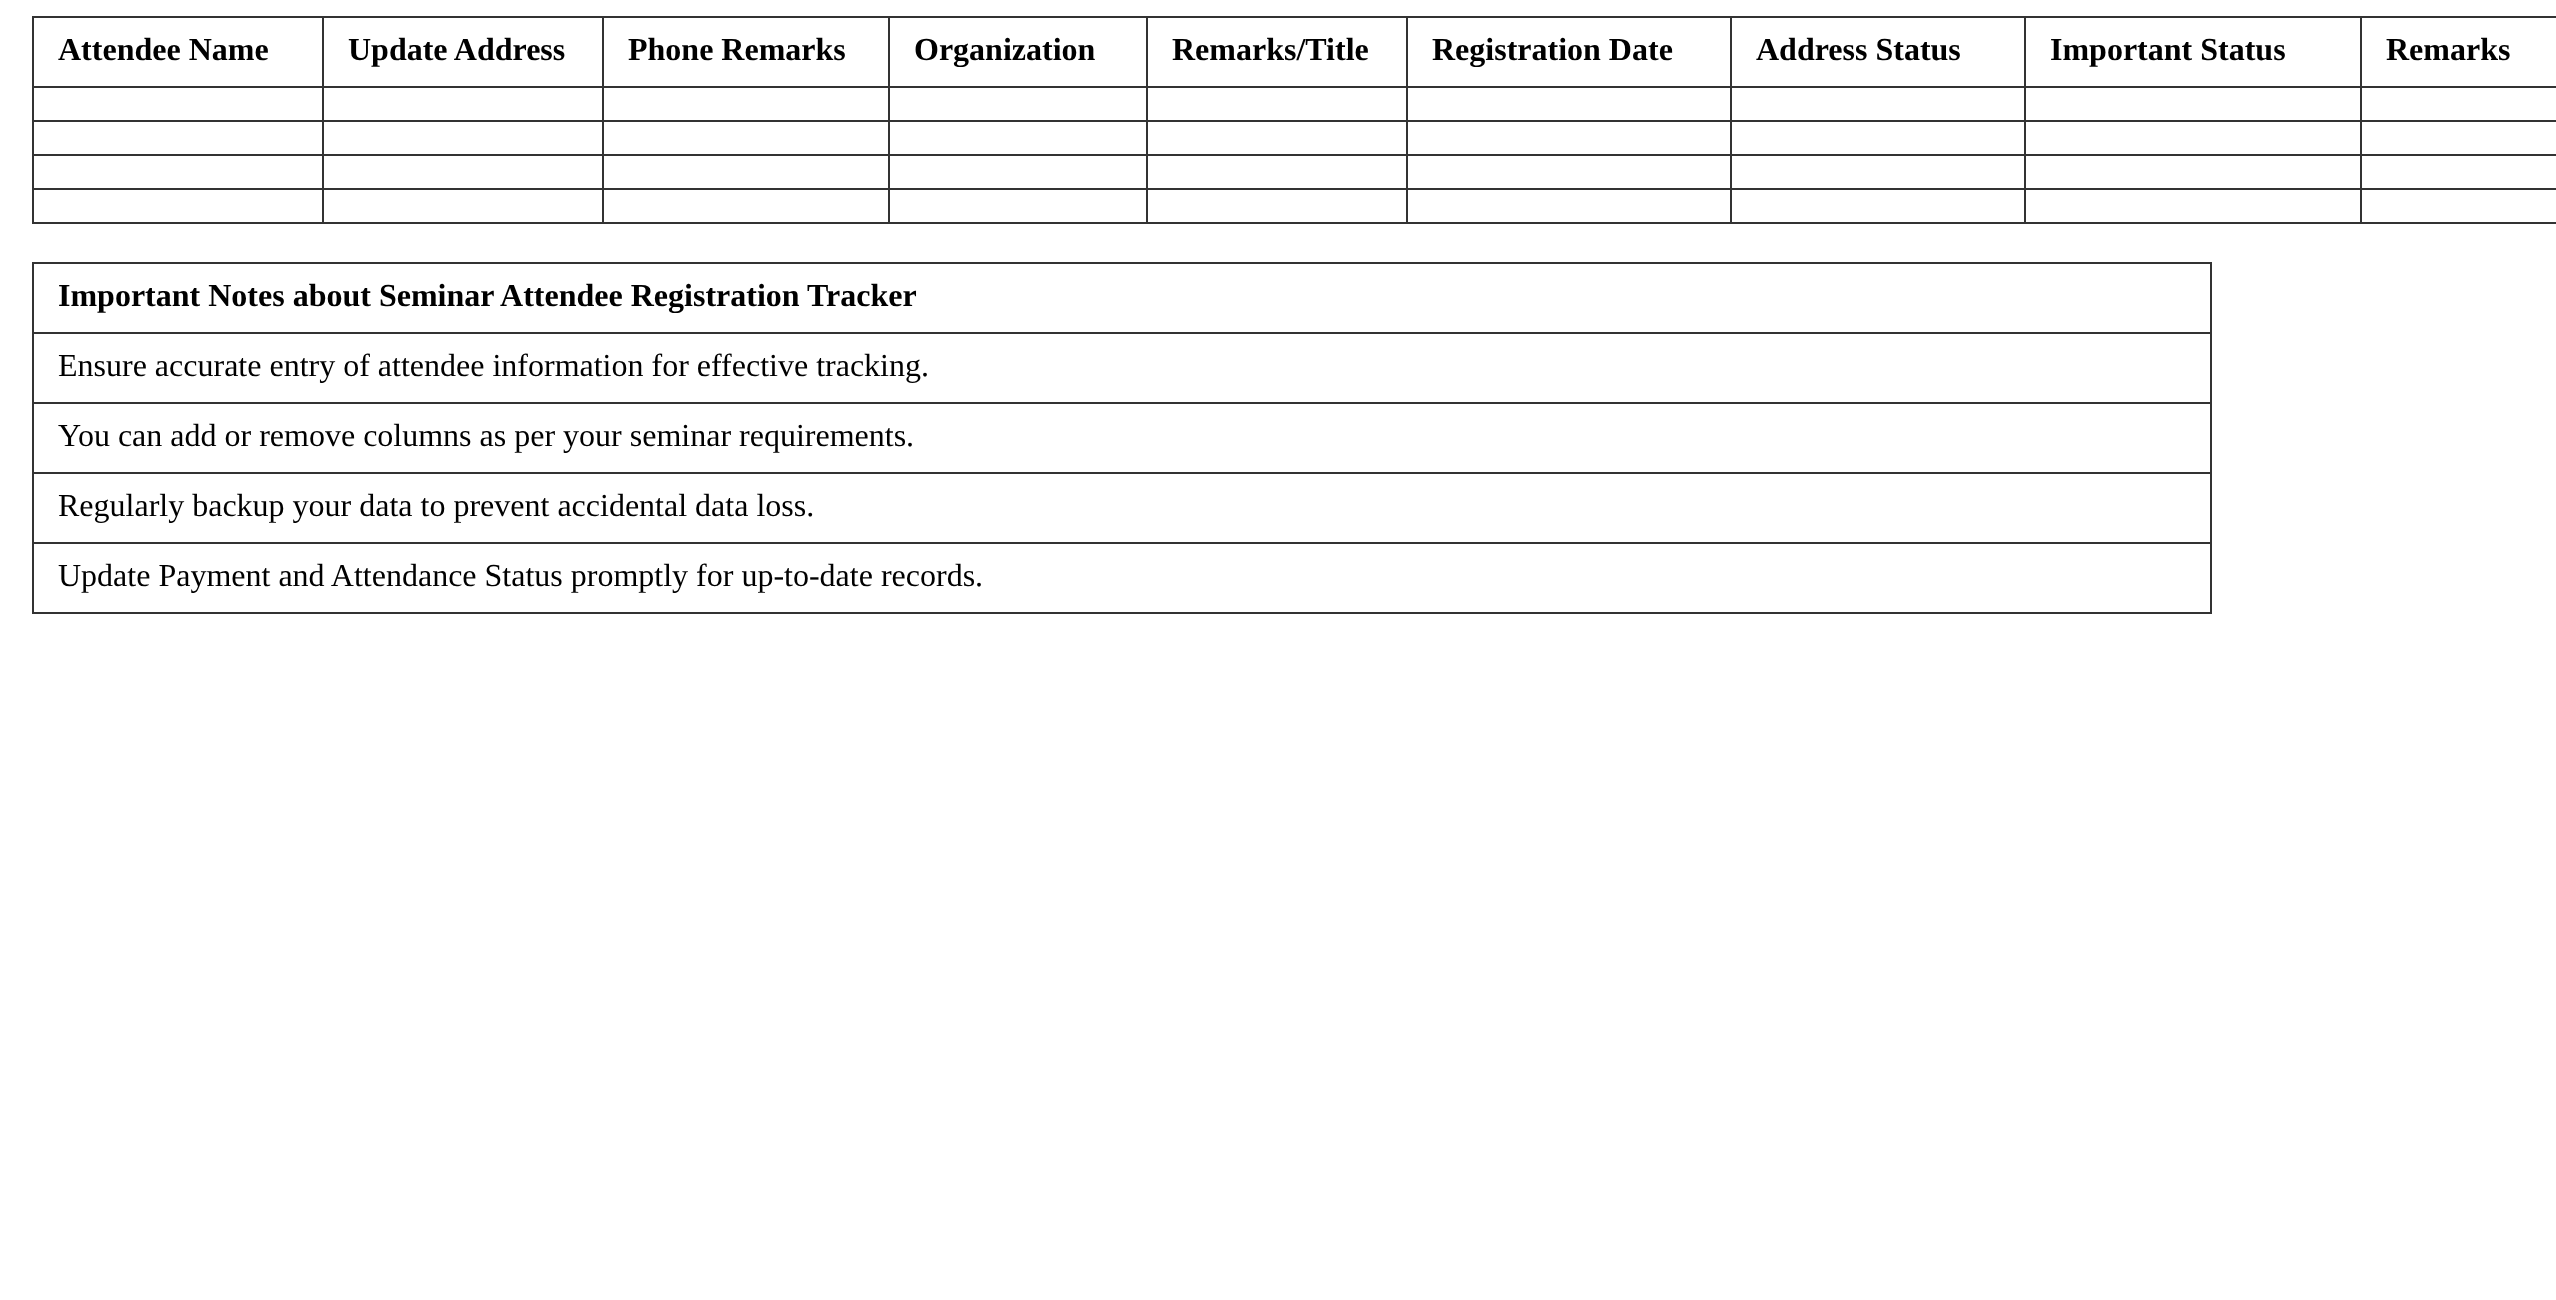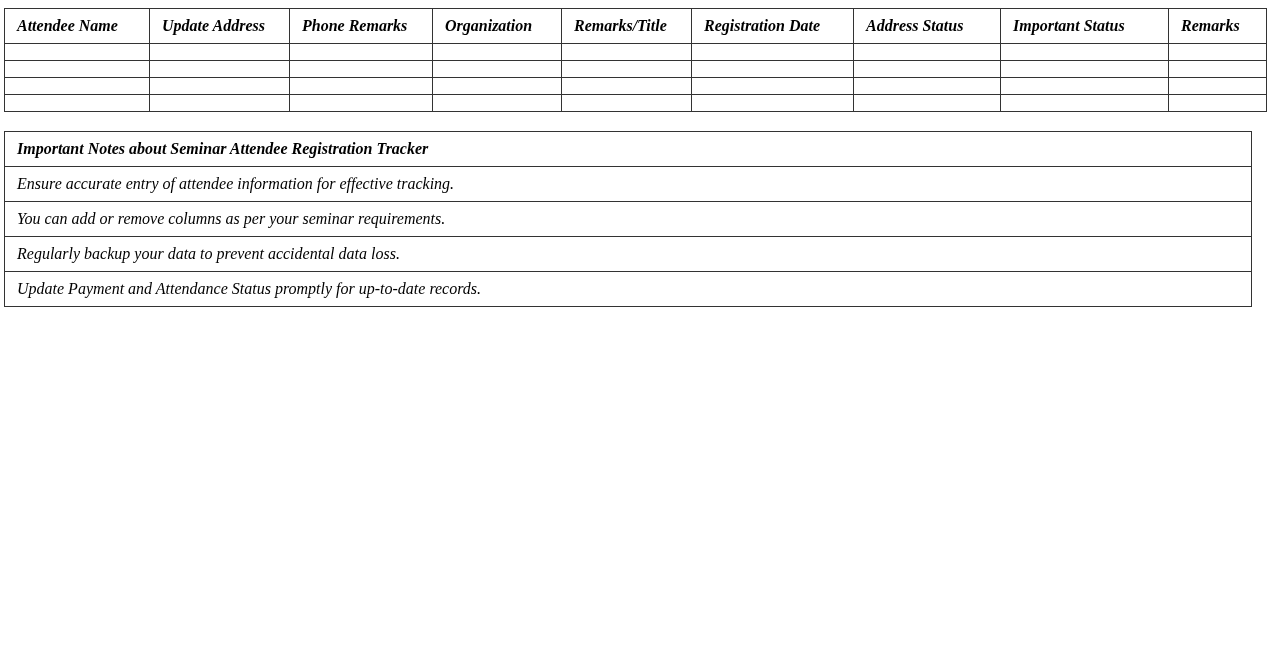--- a/index.html
+++ b/index.html
@@ -10,28 +10,27 @@
       height: 650px;
       overflow: hidden;
     }
     body {
       font-family: "Liberation Serif", serif;
       color: #000000;
       font-size: 16px;
     }
     .wrap {
       position: absolute;
-      left: 4px;
+      left: 16px;
       top: 8px;
       width: 1262px;
-      font-style: italic;
     }
     table {
       border-collapse: collapse;
-      width: 1248px;
+      width: 1090px;
       table-layout: fixed;
     }
     .tracker th, .tracker td {
       border: 1px solid #333333;
       padding: 0 12px;
       text-align: left;
       vertical-align: middle;
     }
     .tracker th {
       height: 34px;

